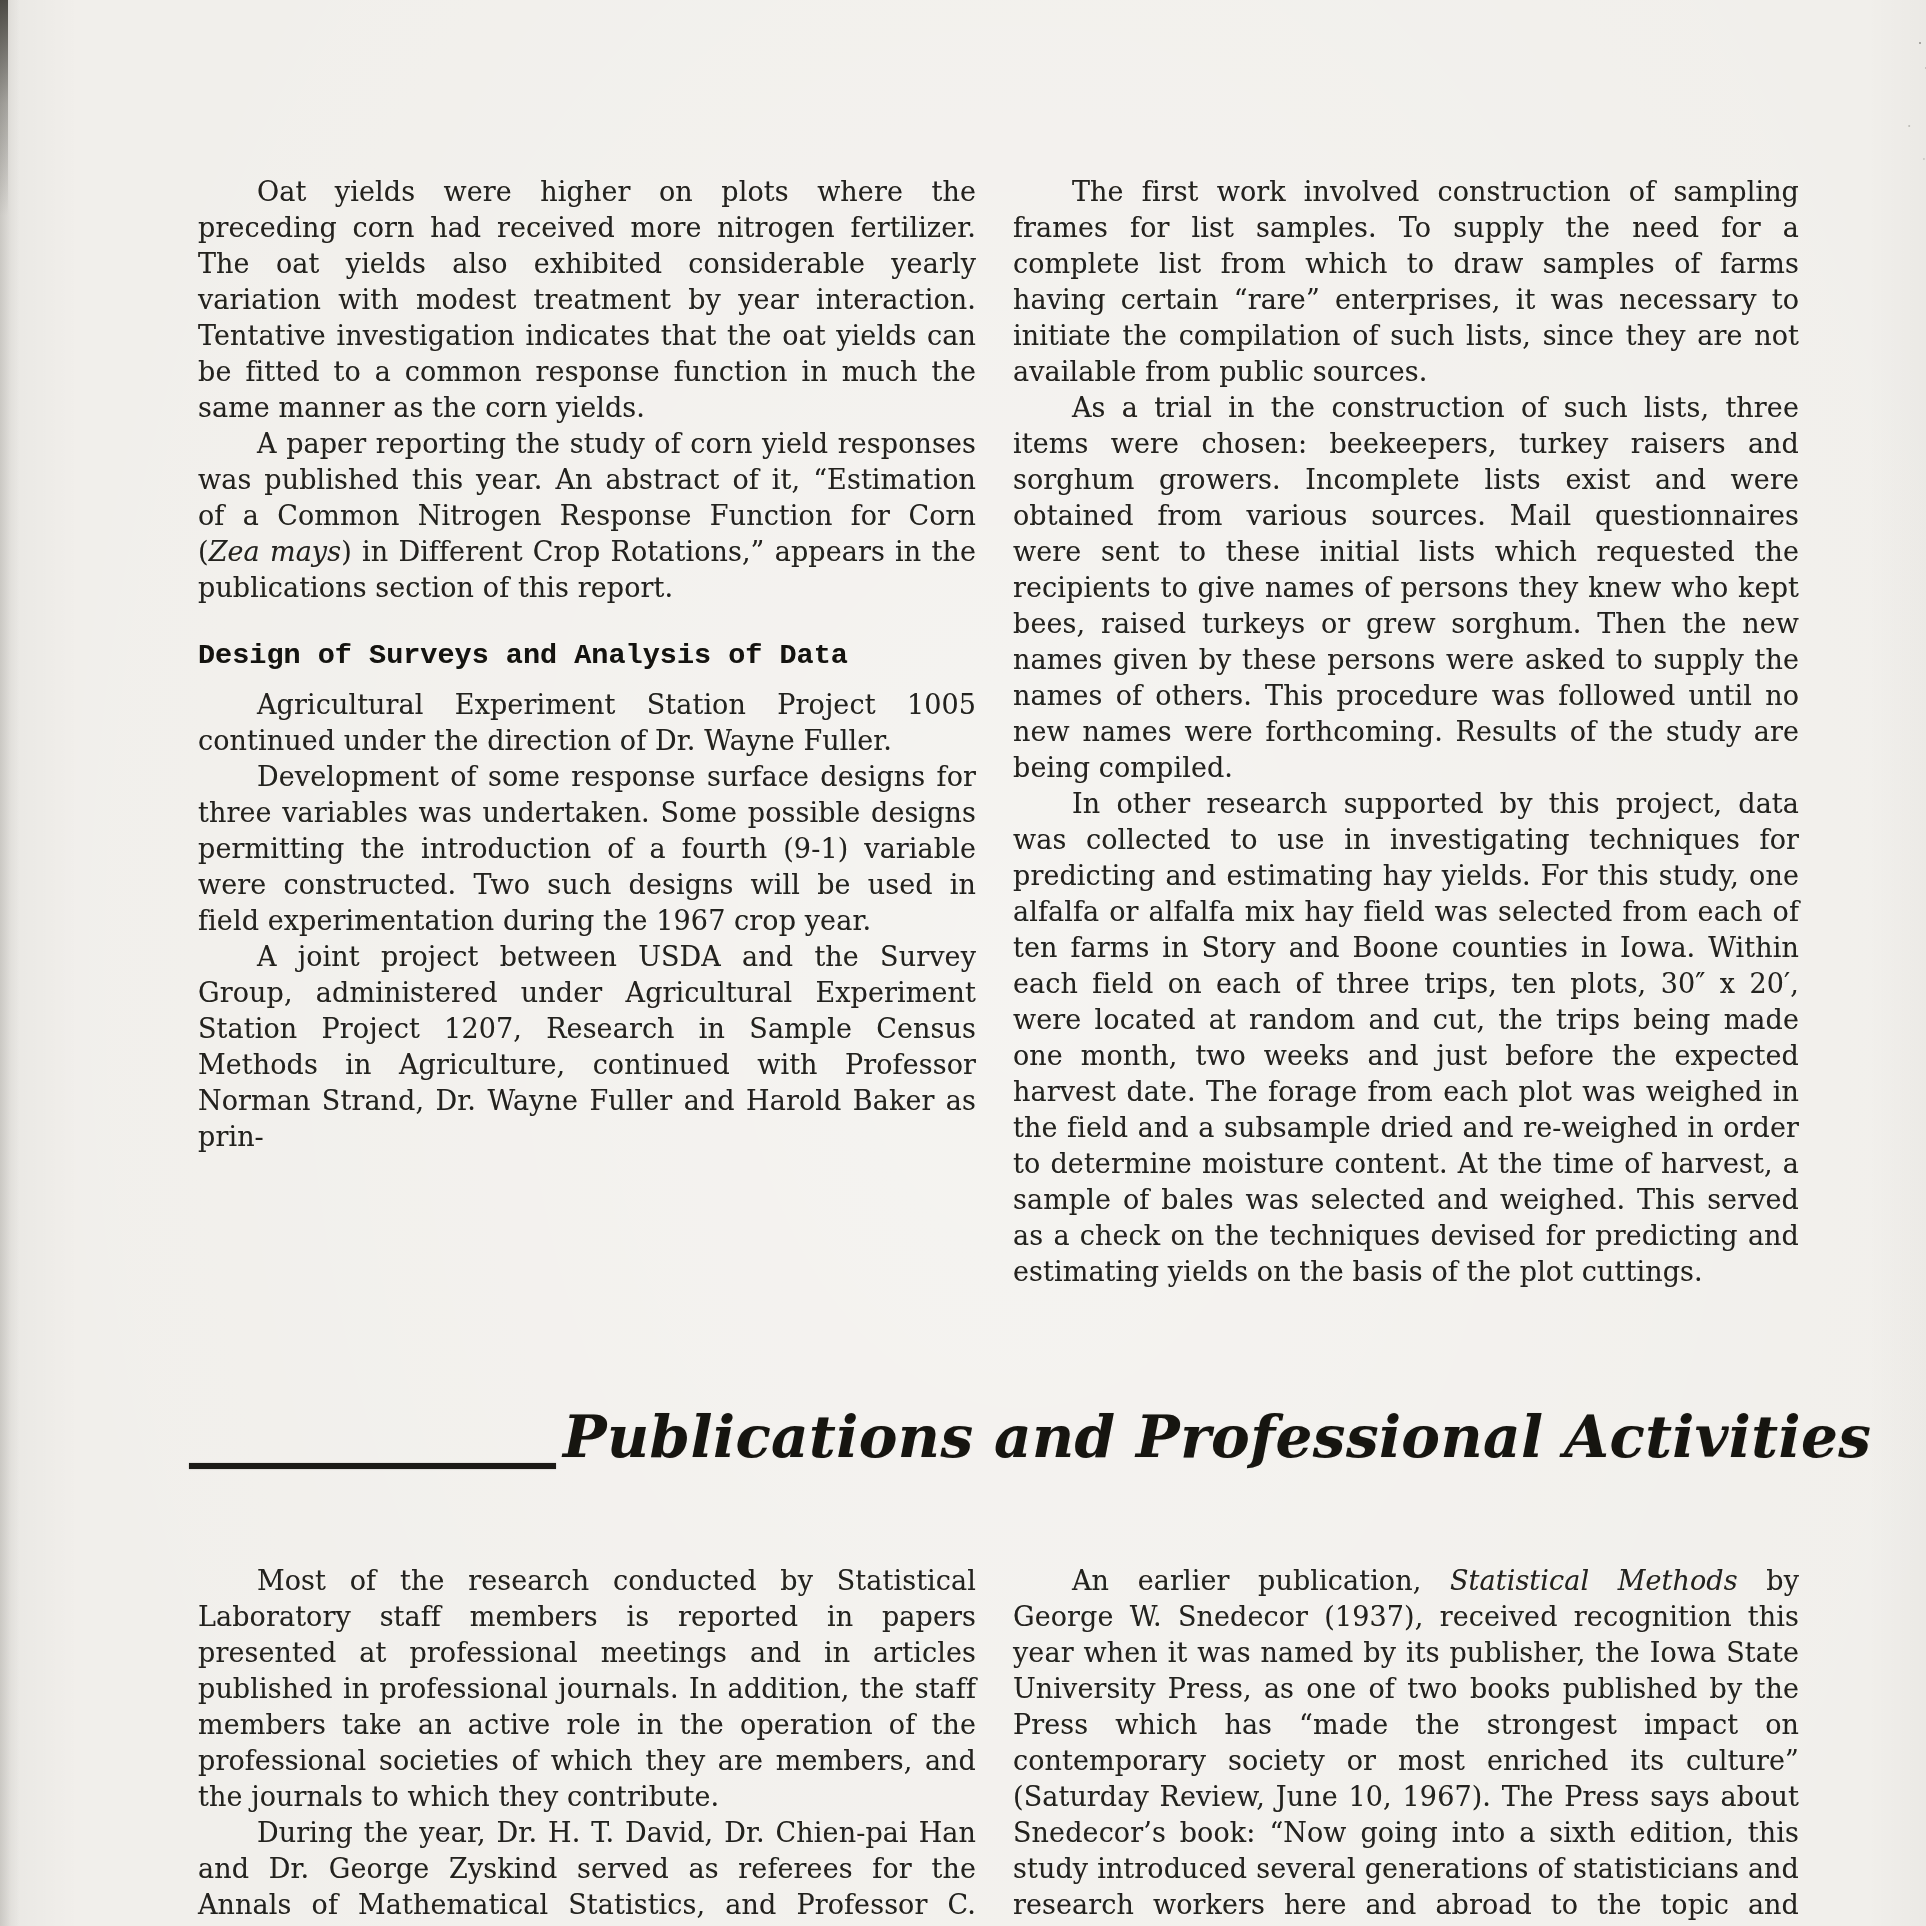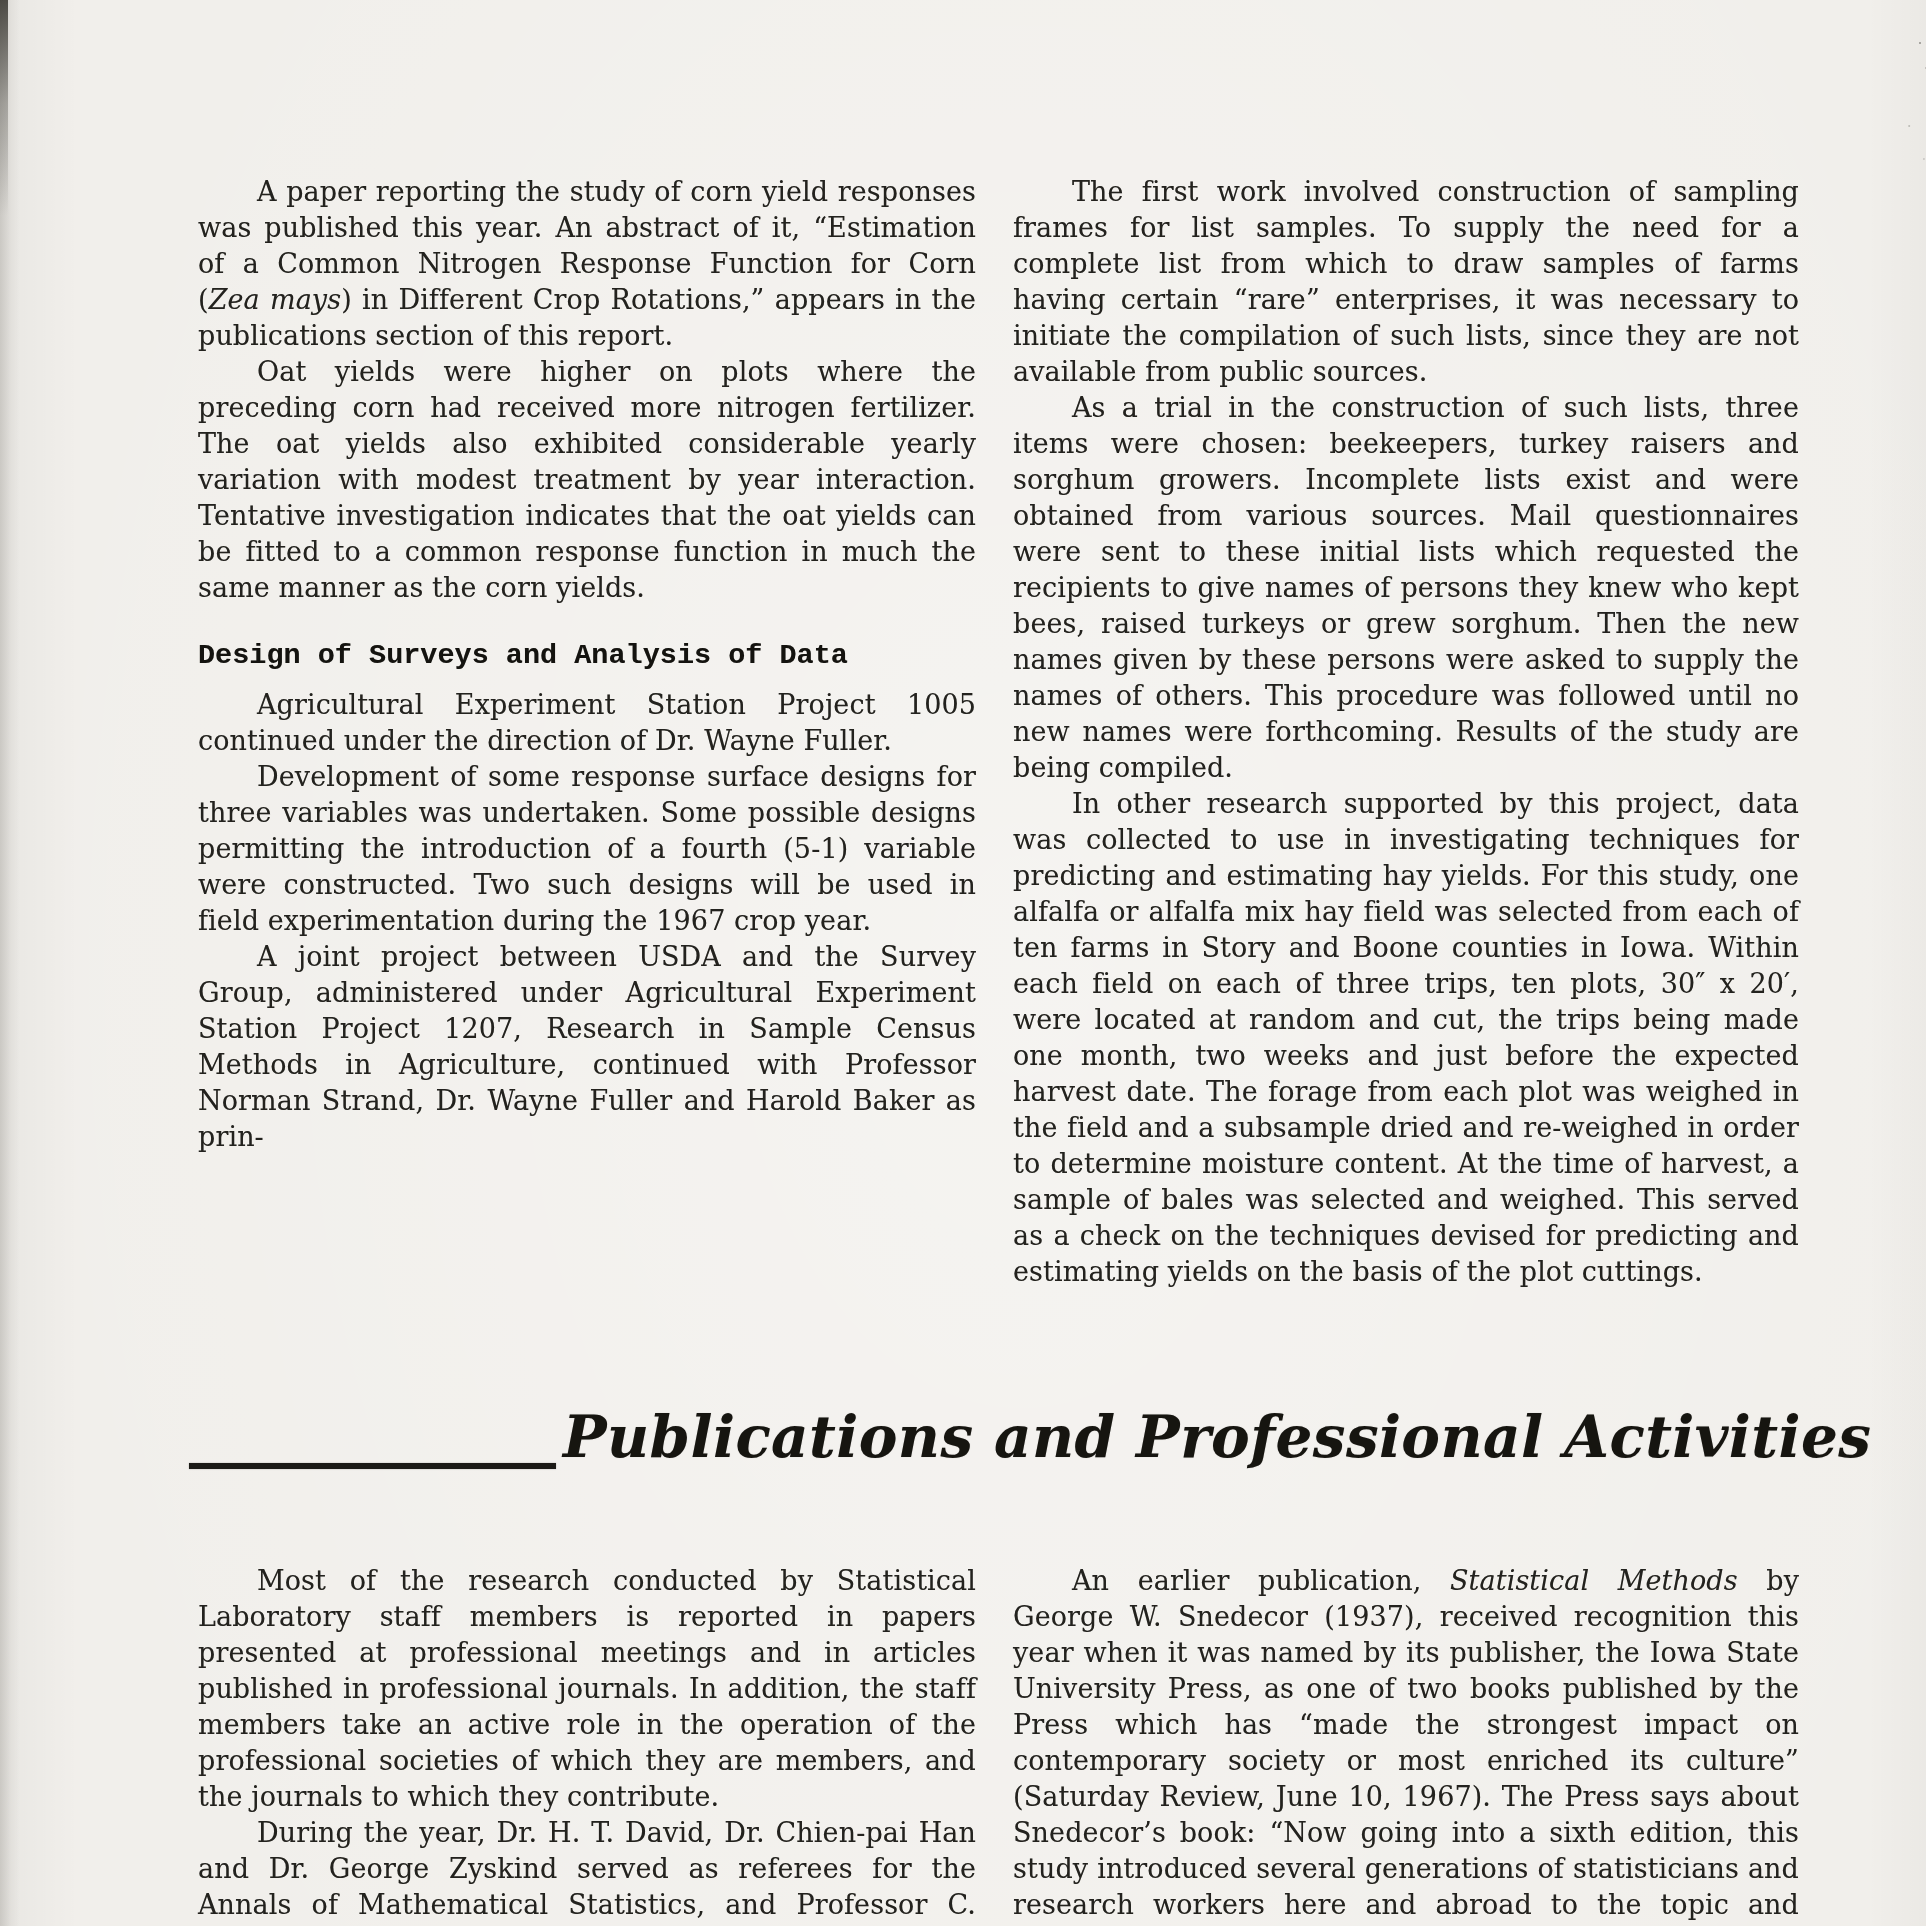--- a/index.html
+++ b/index.html
@@ -90,25 +90,25 @@
 <body>
 
 <div class="page">
 
   <div class="edge-left-band"></div>
   <div class="edge-left-dark"></div>
 
   <div class="specks"></div>
 
   <div class="col col-tl">
+      <p class="p"><span>Oat yields were higher on plots where the preceding corn had received more nitrogen fertilizer. The oat yields also exhibited considerable yearly variation with modest treatment by year interaction. Tentative investigation indicates that the oat yields can be fitted to a common response function in much the same manner as the corn yields.</span></p>
       <p class="p"><span>A paper reporting the study of corn yield responses was published this year. An abstract of it, “Estimation of a Common Nitrogen Response Function for Corn (</span><span class="it">Zea mays</span><span>) in Different Crop Rotations,” appears in the publications section of this report.</span></p>
-      <p class="p"><span>Oat yields were higher on plots where the preceding corn had received more nitrogen fertilizer. The oat yields also exhibited considerable yearly variation with modest treatment by year interaction. Tentative investigation indicates that the oat yields can be fitted to a common response function in much the same manner as the corn yields.</span></p>
       <h3 class="h"><span>Design of Surveys and Analysis of Data</span></h3>
       <p class="p"><span>Agricultural Experiment Station Project 1005 continued under the direction of Dr. Wayne Fuller.</span></p>
-      <p class="p"><span>Development of some response surface designs for three variables was undertaken. Some possible designs permitting the introduction of a fourth (5-1) variable were constructed. Two such designs will be used in field experimentation during the 1967 crop year.</span></p>
+      <p class="p"><span>Development of some response surface designs for three variables was undertaken. Some possible designs permitting the introduction of a fourth (9-1) variable were constructed. Two such designs will be used in field experimentation during the 1967 crop year.</span></p>
       <p class="p"><span>A joint project between USDA and the Survey Group, administered under Agricultural Experiment Station Project 1207, Research in Sample Census Methods in Agriculture, continued with Professor Norman Strand, Dr. Wayne Fuller and Harold Baker as prin-</span></p>
     </div>
   <div class="col col-tr">
       <p class="p"><span>The first work involved construction of sampling frames for list samples. To supply the need for a complete list from which to draw samples of farms having certain “rare” enterprises, it was necessary to initiate the compilation of such lists, since they are not available from public sources.</span></p>
       <p class="p"><span>As a trial in the construction of such lists, three items were chosen: beekeepers, turkey raisers and sorghum growers. Incomplete lists exist and were obtained from various sources. Mail questionnaires were sent to these initial lists which requested the recipients to give names of persons they knew who kept bees, raised turkeys or grew sorghum. Then the new names given by these persons were asked to supply the names of others. This procedure was followed until no new names were forthcoming. Results of the study are being compiled.</span></p>
       <p class="p"><span>In other research supported by this project, data was collected to use in investigating techniques for predicting and estimating hay yields. For this study, one alfalfa or alfalfa mix hay field was selected from each of ten farms in Story and Boone counties in Iowa. Within each field on each of three trips, ten plots, 30″ x 20′, were located at random and cut, the trips being made one month, two weeks and just before the expected harvest date. The forage from each plot was weighed in the field and a subsample dried and re-weighed in order to determine moisture content. At the time of harvest, a sample of bales was selected and weighed. This served as a check on the techniques devised for predicting and estimating yields on the basis of the plot cuttings.</span></p>
     </div>
 
   <div class="banner">
     <div class="banner-rule"></div>

